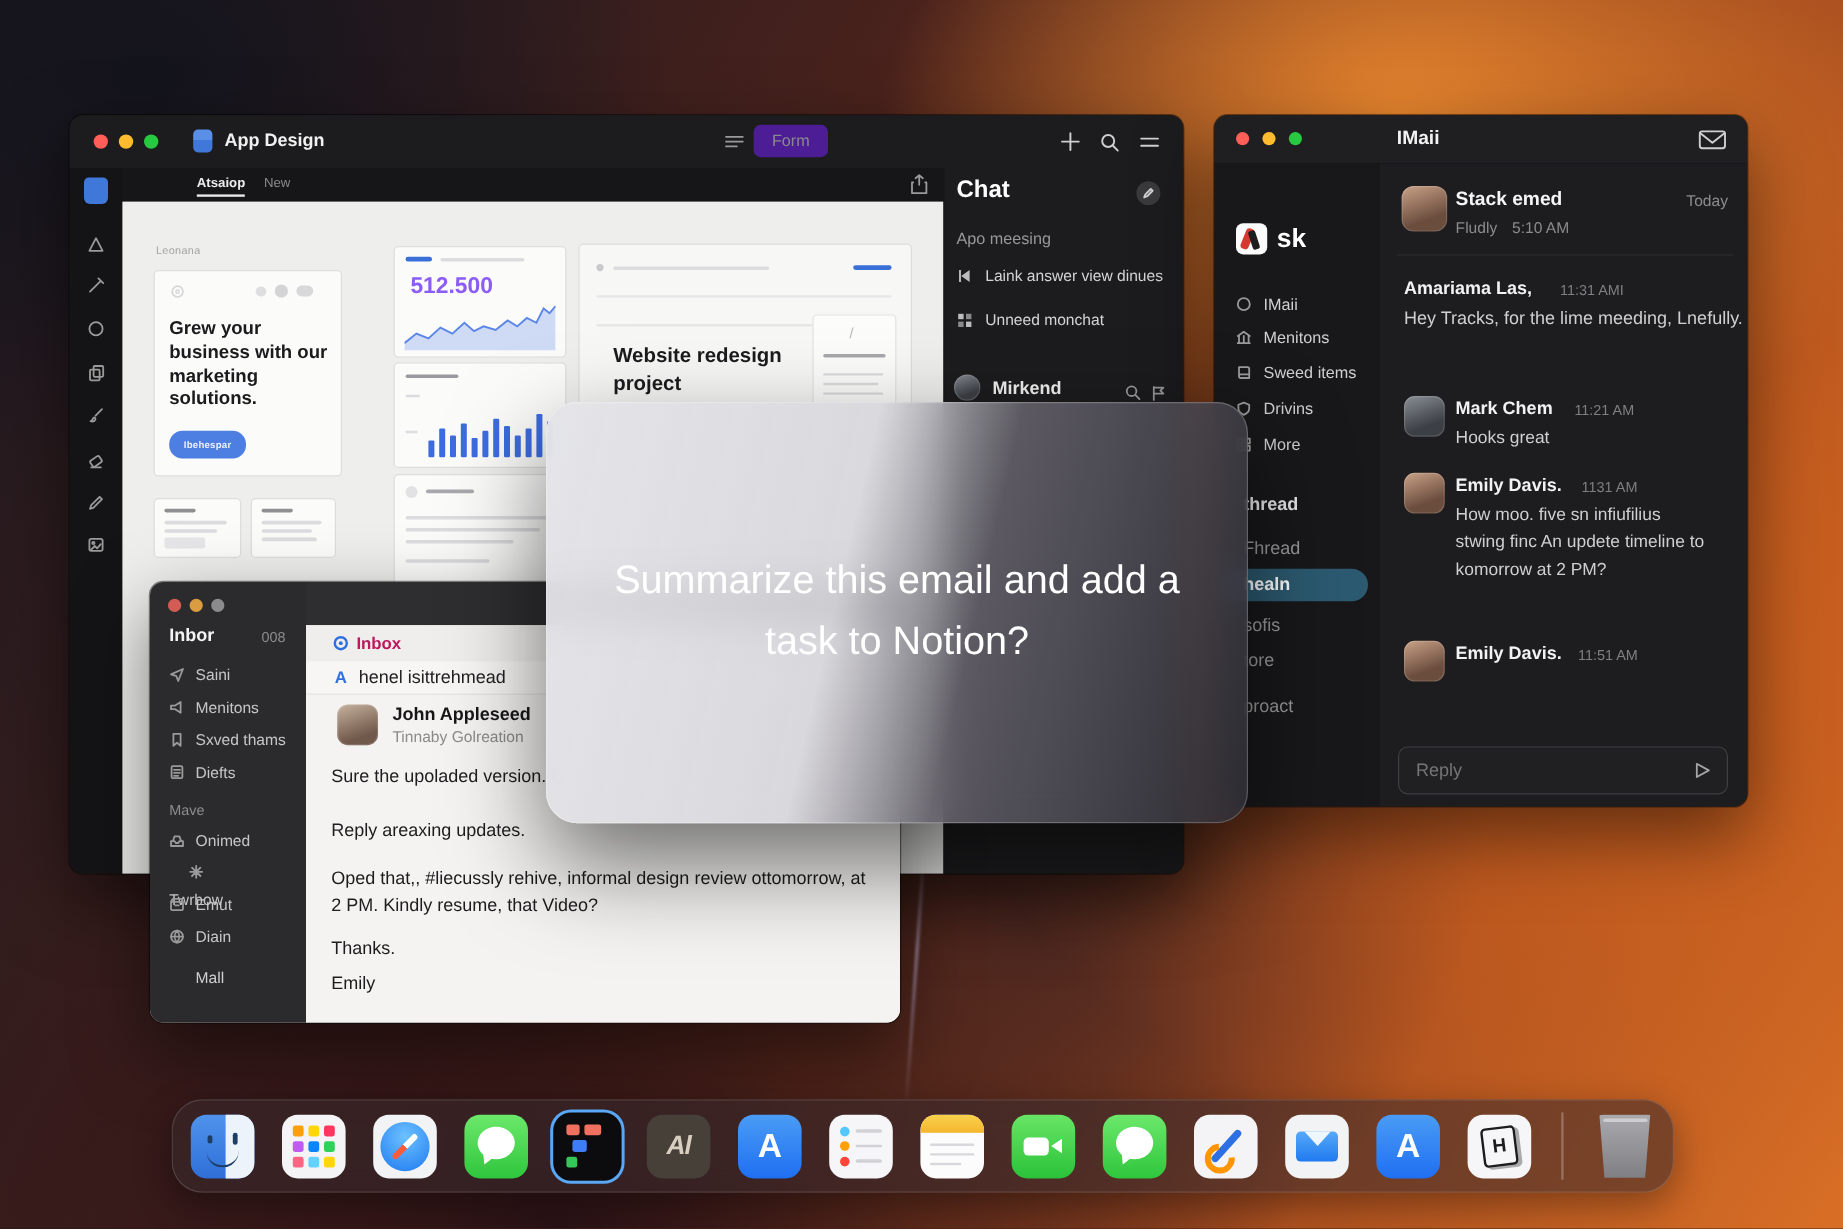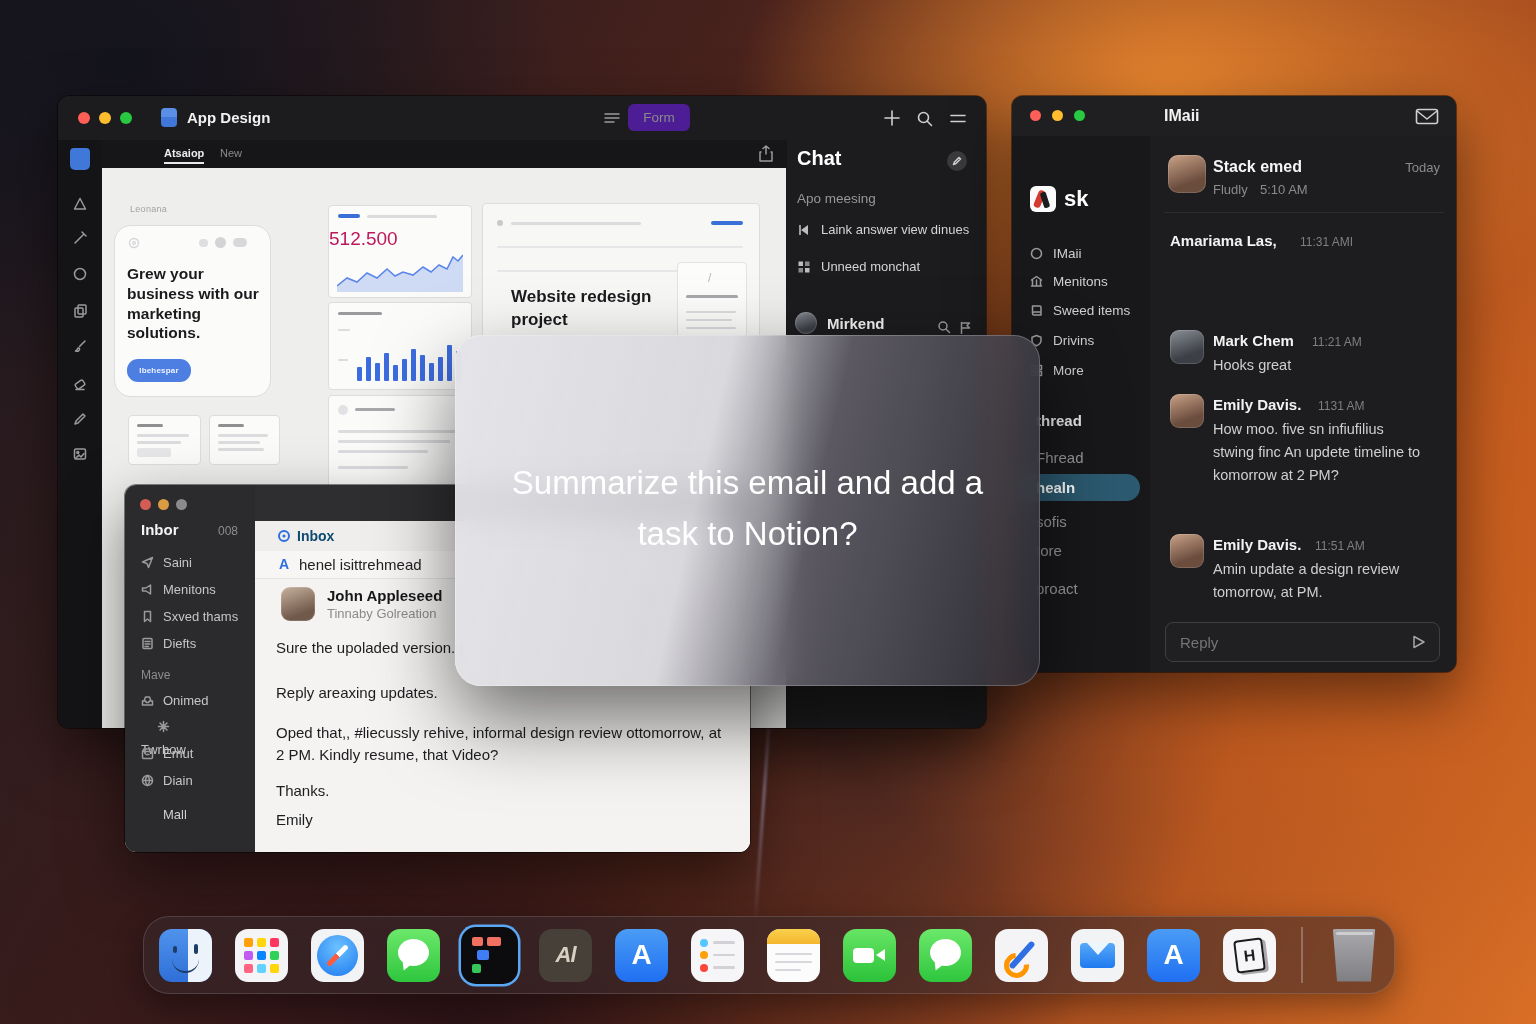--- a/index.html
+++ b/index.html
@@ -143,21 +143,21 @@
           <rect class="si" x="2.5" y="3" width="11" height="10" rx="1.5"></rect>
           <circle class="si" cx="5.8" cy="6.5" r="1"></circle>
           <path class="si" d="M4 12 l3 -3 2 2 3 -3.5"></path>
         </svg>
     </div>
 
     <div class="canvas">
 
       <span class="abs" style="left:28px;top:36px;color:#a3a3a5;font-size:9px;letter-spacing:.3px;">Leonana</span>
 
-      <div class="card" style="left:12px;top:57px;width:155px;height:170px;border-radius:17px;">
+      <div class="card" style="left:26px;top:57px;width:155px;height:170px;">
         <svg class="abs" style="left:12px;top:10px;" width="14" height="14">
             <circle cx="7" cy="7" r="4.5" style="stroke:#d6d6d8;fill:none;stroke-width:1.4"></circle>
             <circle cx="7" cy="7" r="1.4" style="stroke:#d6d6d8;fill:none;stroke-width:1.2"></circle>
           </svg>
         <span class="abs" style="left:84px;top:13px;width:9px;height:8px;border-radius:4px;background:#dedee0;"></span>
         <span class="abs" style="left:100px;top:11px;width:11px;height:11px;border-radius:50%;background:#d4d4d6;"></span>
         <span class="abs" style="left:118px;top:12px;width:14px;height:9px;border-radius:5px;background:#d8d8da;"></span>
         <div class="abs" style="left:12px;top:38px;width:132px;color:#1b1b1d;font-size:15.5px;font-weight:600;line-height:1.28;">Grew your business with our marketing solutions.</div>
         <div class="abs" style="left:12px;top:133px;width:64px;height:23px;border-radius:11px;background:#4d7fe3;display:flex;align-items:center;justify-content:center;">
           <span style="color:#eef2fc;font-size:8px;font-weight:600;letter-spacing:.2px;">Ibehespar</span>
@@ -173,21 +173,21 @@
       <div class="card" style="left:107px;top:247px;width:69px;height:48px;">
         <span class="phd" style="left:8px;top:8px;width:26px;height:3px;background:#8f8f92;"></span>
         <span class="ph" style="left:8px;top:18px;width:50px;height:2.5px;"></span>
         <span class="ph" style="left:8px;top:25px;width:42px;height:2.5px;"></span>
         <span class="ph" style="left:8px;top:32px;width:46px;height:2.5px;"></span>
       </div>
 
       <div class="card" style="left:226px;top:37px;width:142px;height:91px;">
         <span class="abs" style="left:9px;top:8px;width:22px;height:4px;border-radius:2px;background:#3a6fd8;"></span>
         <span class="ph" style="left:38px;top:9px;width:70px;height:2.5px;"></span>
-        <span class="abs" style="left:0;top:22px;color:#be185d;font-size:19px;font-weight:400;">512.500</span>
+        <span class="abs" style="left:13px;top:22px;color:#8b5cf6;font-size:19px;font-weight:700;">512.500</span>
         <svg class="abs" style="left:8px;top:46px;" width="126" height="40" viewBox="0 0 126 40">
           <path d="M0 34 L10 26 L20 30 L30 21 L40 26 L50 17 L58 24 L66 20 L76 23 L86 15 L94 20 L102 13 L110 17 L116 5 L121 9 L126 3 L126 40 L0 40 Z" fill="rgba(93,137,235,.28)"></path>
           <path d="M0 34 L10 26 L20 30 L30 21 L40 26 L50 17 L58 24 L66 20 L76 23 L86 15 L94 20 L102 13 L110 17 L116 5 L121 9 L126 3" fill="none" stroke="#5b86e8" stroke-width="1.6"></path>
         </svg>
       </div>
 
       <div class="card" style="left:226px;top:134px;width:142px;height:86px;">
         <span class="phd" style="left:9px;top:9px;width:44px;height:3px;background:#9a9a9e;"></span>
         <span class="ph" style="left:9px;top:26px;width:12px;height:2px;"></span>
         <span class="ph" style="left:9px;top:56px;width:10px;height:2px;"></span>
@@ -343,21 +343,21 @@
 
     <div class="content">
       <div class="abs" style="left:0;top:0;right:0;height:36px;background:#2e2e30;">
         <span class="abs" style="left:50%;top:16px;width:24px;height:4px;margin-left:-12px;border-radius:2px;background:#6a6a6c;"></span>
       </div>
       <div class="abs" style="left:0;top:36px;right:0;height:30px;background:#efeeec;border-bottom:1px solid #e0dfdd;">
         <svg class="abs" style="left:22px;top:8px;" width="14" height="14">
             <circle cx="7" cy="7" r="5" fill="none" stroke="#2f6fe0" stroke-width="2"></circle>
             <circle cx="7" cy="7" r="1.6" fill="#2f6fe0"></circle>
           </svg>
-        <span class="abs" style="left:42px;top:7px;color:#0c4a6e;font-size:14px;font-weight:700;">Inbox</span>
+        <span class="abs" style="left:42px;top:7px;color:#be185d;font-size:14px;font-weight:700;">Inbox</span>
       </div>
       <div class="abs" style="left:0;top:66px;right:0;height:27px;background:#f7f6f4;border-bottom:1px solid #e4e3e1;">
         <span class="abs" style="left:24px;top:5px;color:#2f6fe0;font-size:14px;font-weight:700;">A</span>
         <span class="abs" style="left:44px;top:5px;color:#222224;font-size:15px;">henel isittrehmead</span>
       </div>
       <div class="abs" style="left:26px;top:102px;display:flex;gap:12px;align-items:center;">
         <span class="avatar" style="width:34px;height:34px;border-radius:9px;background:linear-gradient(160deg,#c7b29e,#70584a 75%);"></span>
         <span style="display:flex;flex-direction:column;gap:2px;">
           <span style="color:#17171a;font-size:15px;font-weight:700;">John Appleseed</span>
           <span style="color:#8b8b8d;font-size:13px;">Tinnaby Golreation</span>
@@ -439,35 +439,35 @@
     <div class="main">
       <span class="avatar abs" style="left:18px;top:19px;width:38px;height:38px;border-radius:10px;"></span>
       <span class="abs" style="left:63px;top:22px;color:#f5f5f5;font-size:16px;font-weight:700;">Stack emed</span>
       <span class="abs" style="right:16px;top:24px;color:#8b8b8d;font-size:13px;">Today</span>
       <span class="abs" style="left:63px;top:46px;color:#8b8b8d;font-size:13px;">Fludly</span>
       <span class="abs" style="left:110px;top:46px;color:#8b8b8d;font-size:13px;text-align:right;">5:10 AM</span>
       <span class="abs" style="left:14px;top:76px;right:12px;height:1px;background:#2c2c2e;"></span>
 
       <span class="msgname abs" style="left:20px;top:96px;">Amariama Las,</span>
       <span class="msgtime abs" style="left:150px;top:99px;">11:31 AMI</span>
+      <div class="msgtext abs" style="left:20px;top:118px;width:286px;font-size:15px;">Hey Tracks, for the lime meeding, Lnefully.</div>
 
       <span class="avatar dark abs" style="left:20px;top:194px;width:34px;height:34px;"></span>
       <span class="msgname abs" style="left:63px;top:196px;">Mark Chem</span>
       <span class="msgtime abs" style="left:162px;top:199px;">11:21 AM</span>
       <div class="msgtext abs" style="left:63px;top:218px;width:230px;">Hooks great</div>
 
       <span class="avatar abs" style="left:20px;top:258px;width:34px;height:34px;"></span>
       <span class="msgname abs" style="left:63px;top:260px;">Emily Davis.</span>
       <span class="msgtime abs" style="left:168px;top:263px;">1131 AM</span>
       <div class="msgtext abs" style="left:63px;top:282px;width:212px;">How moo. five sn infiufilius stwing finc An updete timeline to komorrow at 2 PM?</div>
 
       <span class="avatar abs" style="left:20px;top:398px;width:34px;height:34px;"></span>
       <span class="msgname abs" style="left:63px;top:400px;">Emily Davis.</span>
       <span class="msgtime abs" style="left:165px;top:403px;">11:51 AM</span>
-      <div class="msgtext abs" style="left:63px;top:422px;width:218px;">Amin update a design review tomorrow, at PM.</div>
 
       <div class="abs" style="left:15px;right:16px;top:486px;height:38px;border:1px solid #3f3f42;border-radius:8px;background:#202023;display:flex;align-items:center;">
         <input style="flex: 1 1 0%; background: transparent; border: none; outline: none; color: rgb(216, 216, 218); font-size: 15px; padding: 0px 14px; font-family: inherit;" placeholder="Reply">
         <svg style="margin-right:12px;" width="16" height="16">
             <path d="M3 2.5 L13 8 L3 13.5 Z" fill="none" stroke="#a5a5a8" stroke-width="1.5" stroke-linejoin="round"></path>
           </svg>
       </div>
     </div>
   </section>
 

